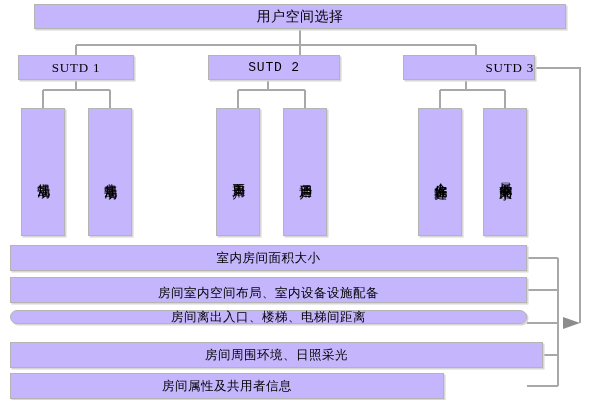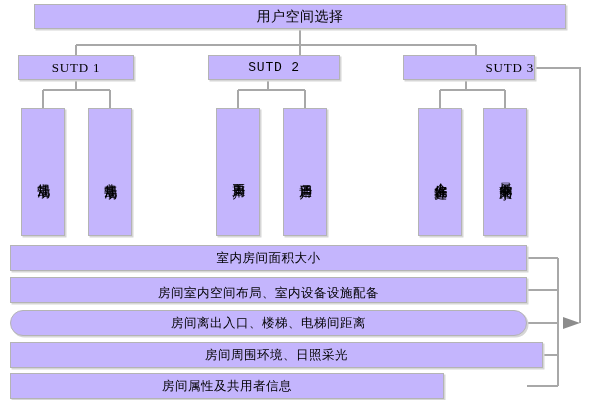--- a/index.html
+++ b/index.html
@@ -135,21 +135,21 @@
   <div class="box box-vert" style="left:483px; top:108px; width:44px; height:128px;">
     <span>最低空间需求</span>
   </div>
 
   <div class="box box-row" style="left:10px; top:245px; width:517px; height:26px;">
     <span>室内房间面积大小</span>
   </div>
   <div class="box box-row" style="left:10px; top:277px; width:517px; height:26px;align-items:flex-end;">
     <span>房间室内空间布局、室内设备设施配备</span>
   </div>
-  <div class="box box-row" style="left:10px; top:310px; width:517px; height:26px;border-radius:13px;">
+  <div class="box box-row" style="left:10px; top:310px; width:517px; height:14px;border-radius:13px;">
     <span>房间离出入口、楼梯、电梯间距离</span>
   </div>
   <div class="box box-row" style="left:10px; top:342px; width:533px; height:26px;">
     <span>房间周围环境、日照采光</span>
   </div>
   <div class="box box-row" style="left:10px; top:373px; width:434px; height:26px;">
     <span>房间属性及共用者信息</span>
   </div>
 
 </div>

